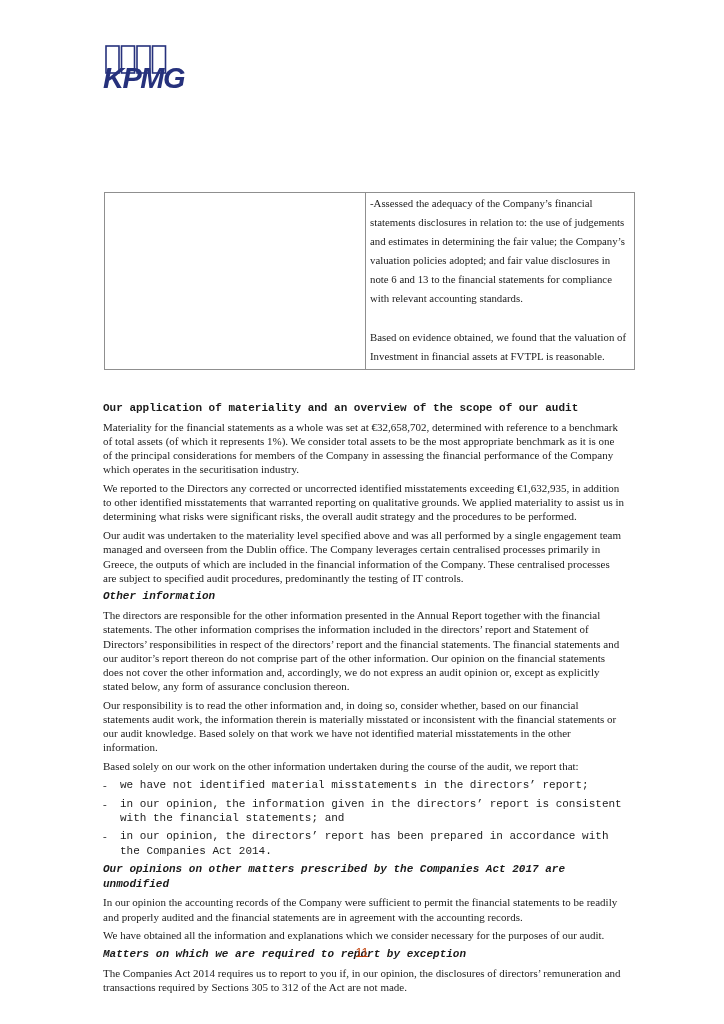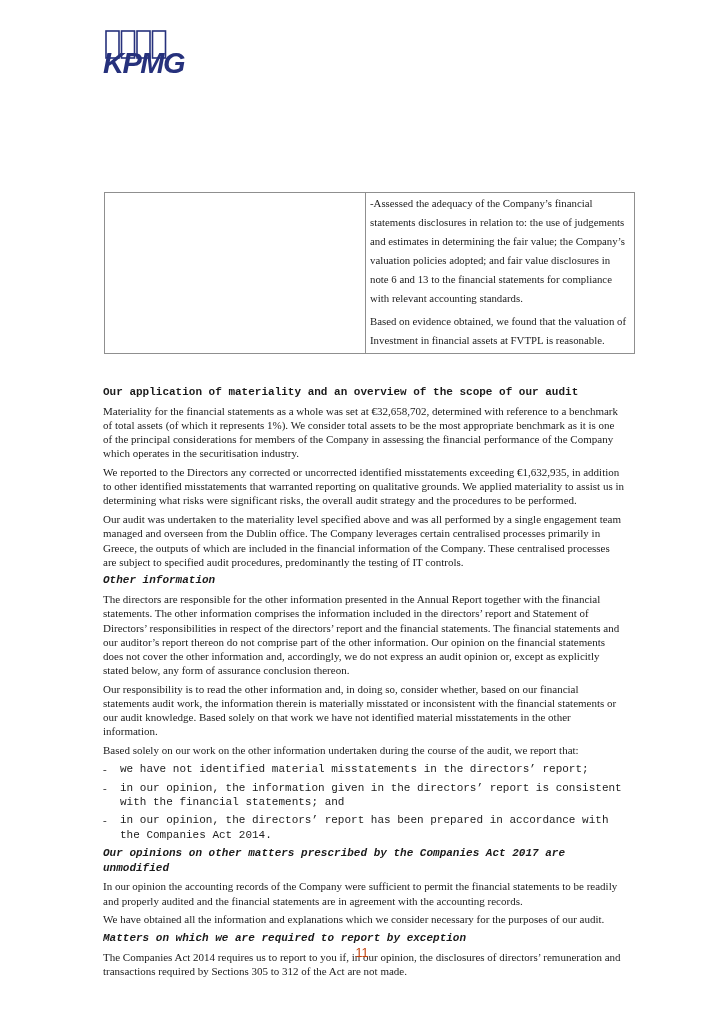--- a/index.html
+++ b/index.html
@@ -9,21 +9,21 @@
     width: 724px;
     height: 1024px;
     background: #ffffff;
     font-family: "Liberation Serif", "DejaVu Serif", serif;
     color: #1b1b1b;
     overflow: hidden;
   }
   .logo {
     position: absolute;
     left: 103px;
-    top: 30px;
+    top: 45px;
     width: 90px;
     height: 48px;
   }
   .logo svg { overflow: visible; display: block; }
   .content {
     position: absolute;
     left: 103px;
     top: 192px;
     width: 521px;
   }
@@ -38,21 +38,21 @@
     vertical-align: top;
   }
   td.kat-left  { width: 258px; }
   td.kat-right {
     width: 260px;
     font-size: 10.8px;
     line-height: 19px;
     padding: 1px 4px 3px 4px;
   }
   td.kat-right p { margin: 0; }
-  td.kat-right p + p { margin-top: 4px; }
+  td.kat-right p + p { margin-top: 20px; }
 
   .body p {
     font-size: 11px;
     line-height: 14.2px;
     margin: 0 0 4.5px 0;
     text-align: left;
   }
   .heading {
     font-size: 11px;
     line-height: 14.2px;

